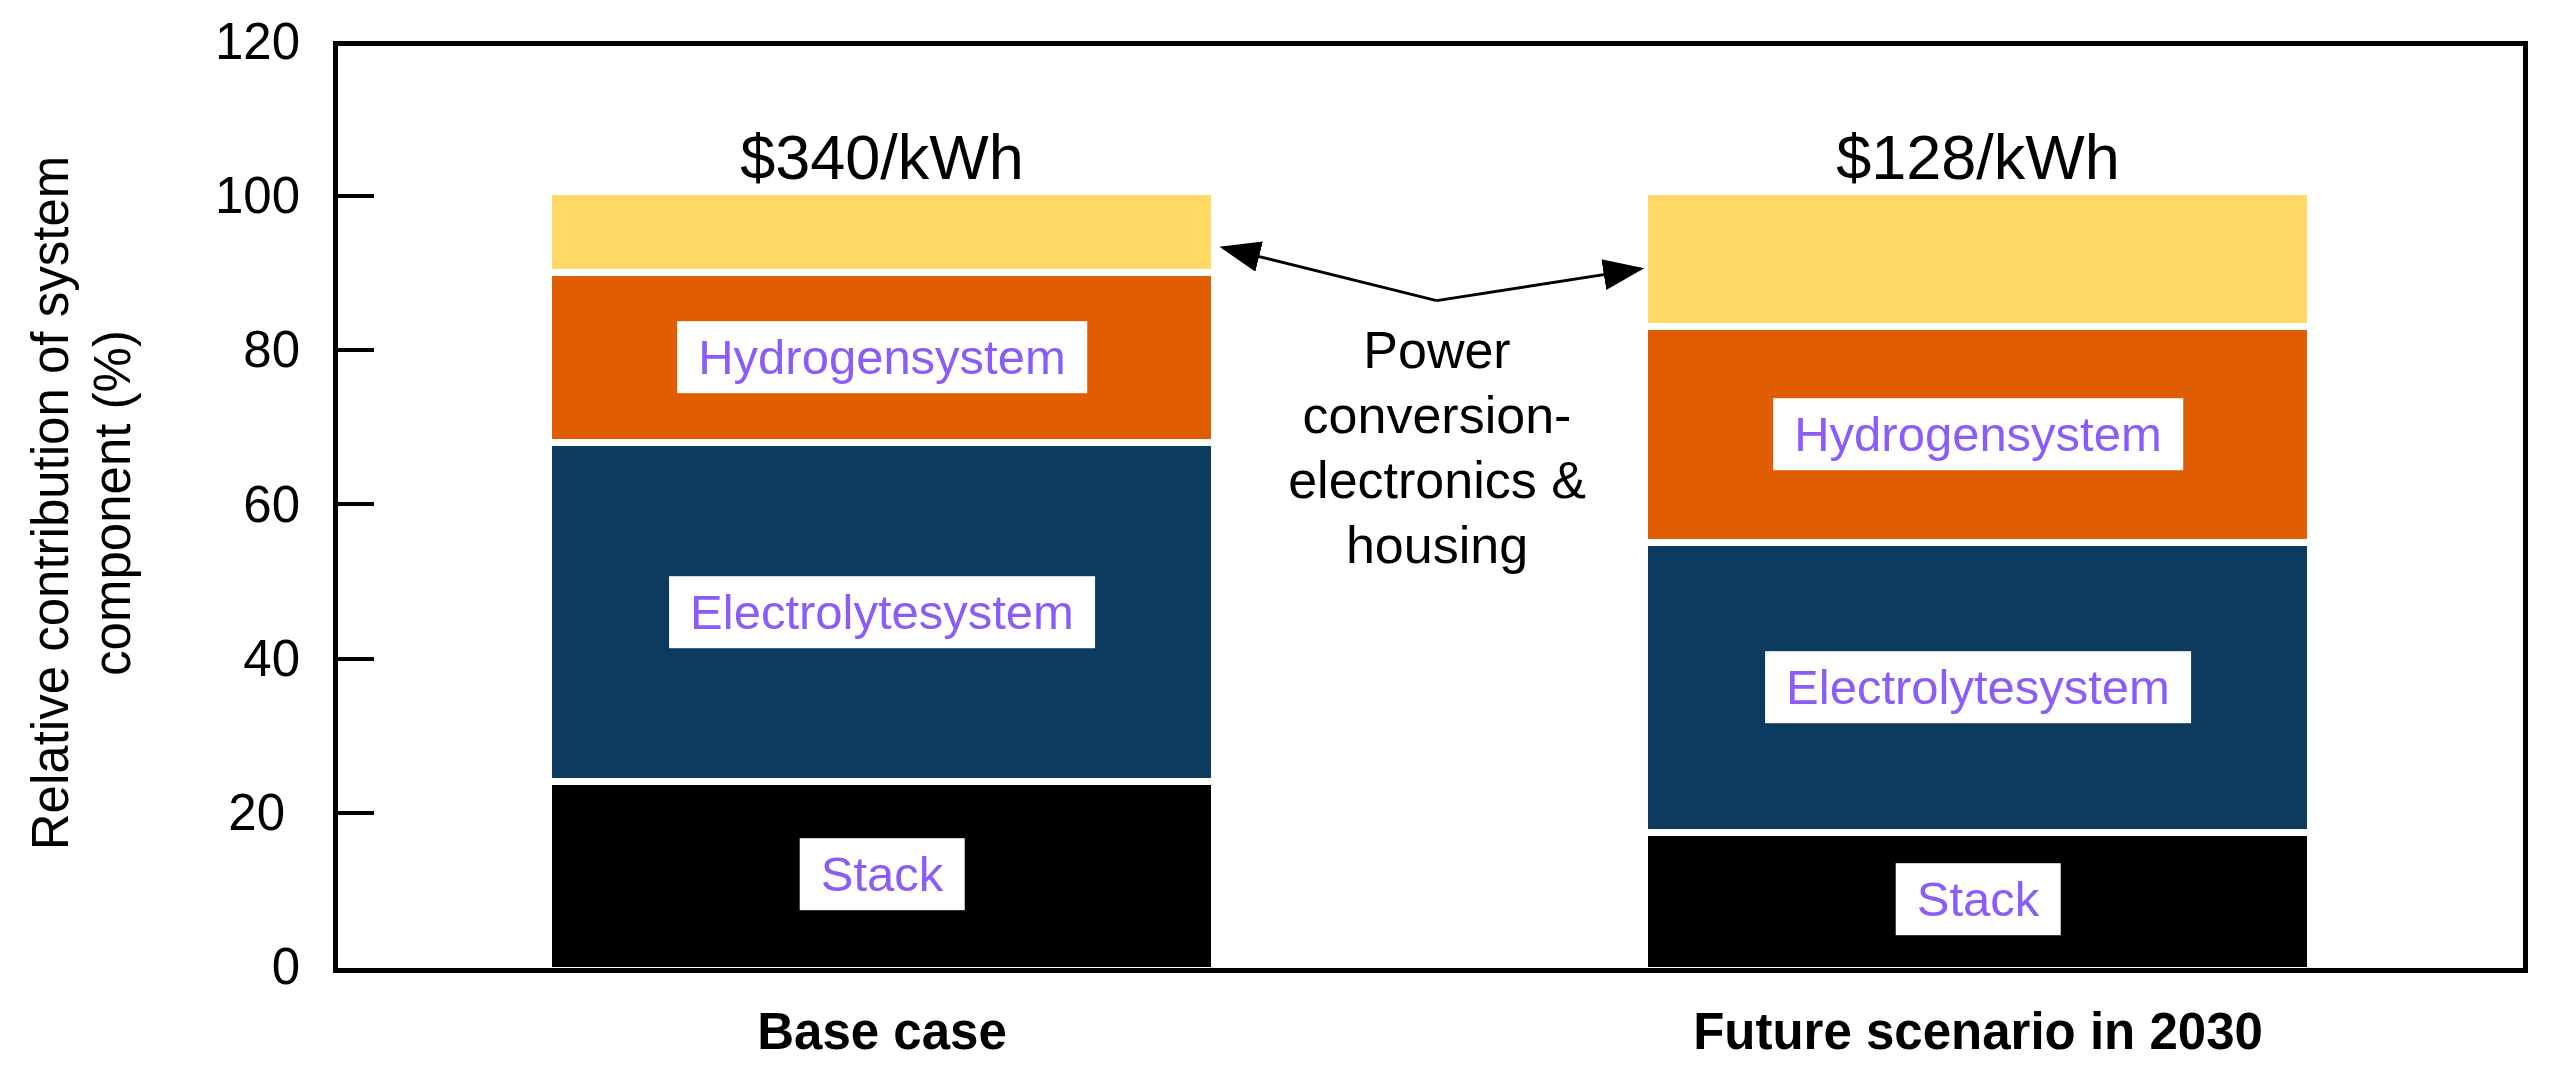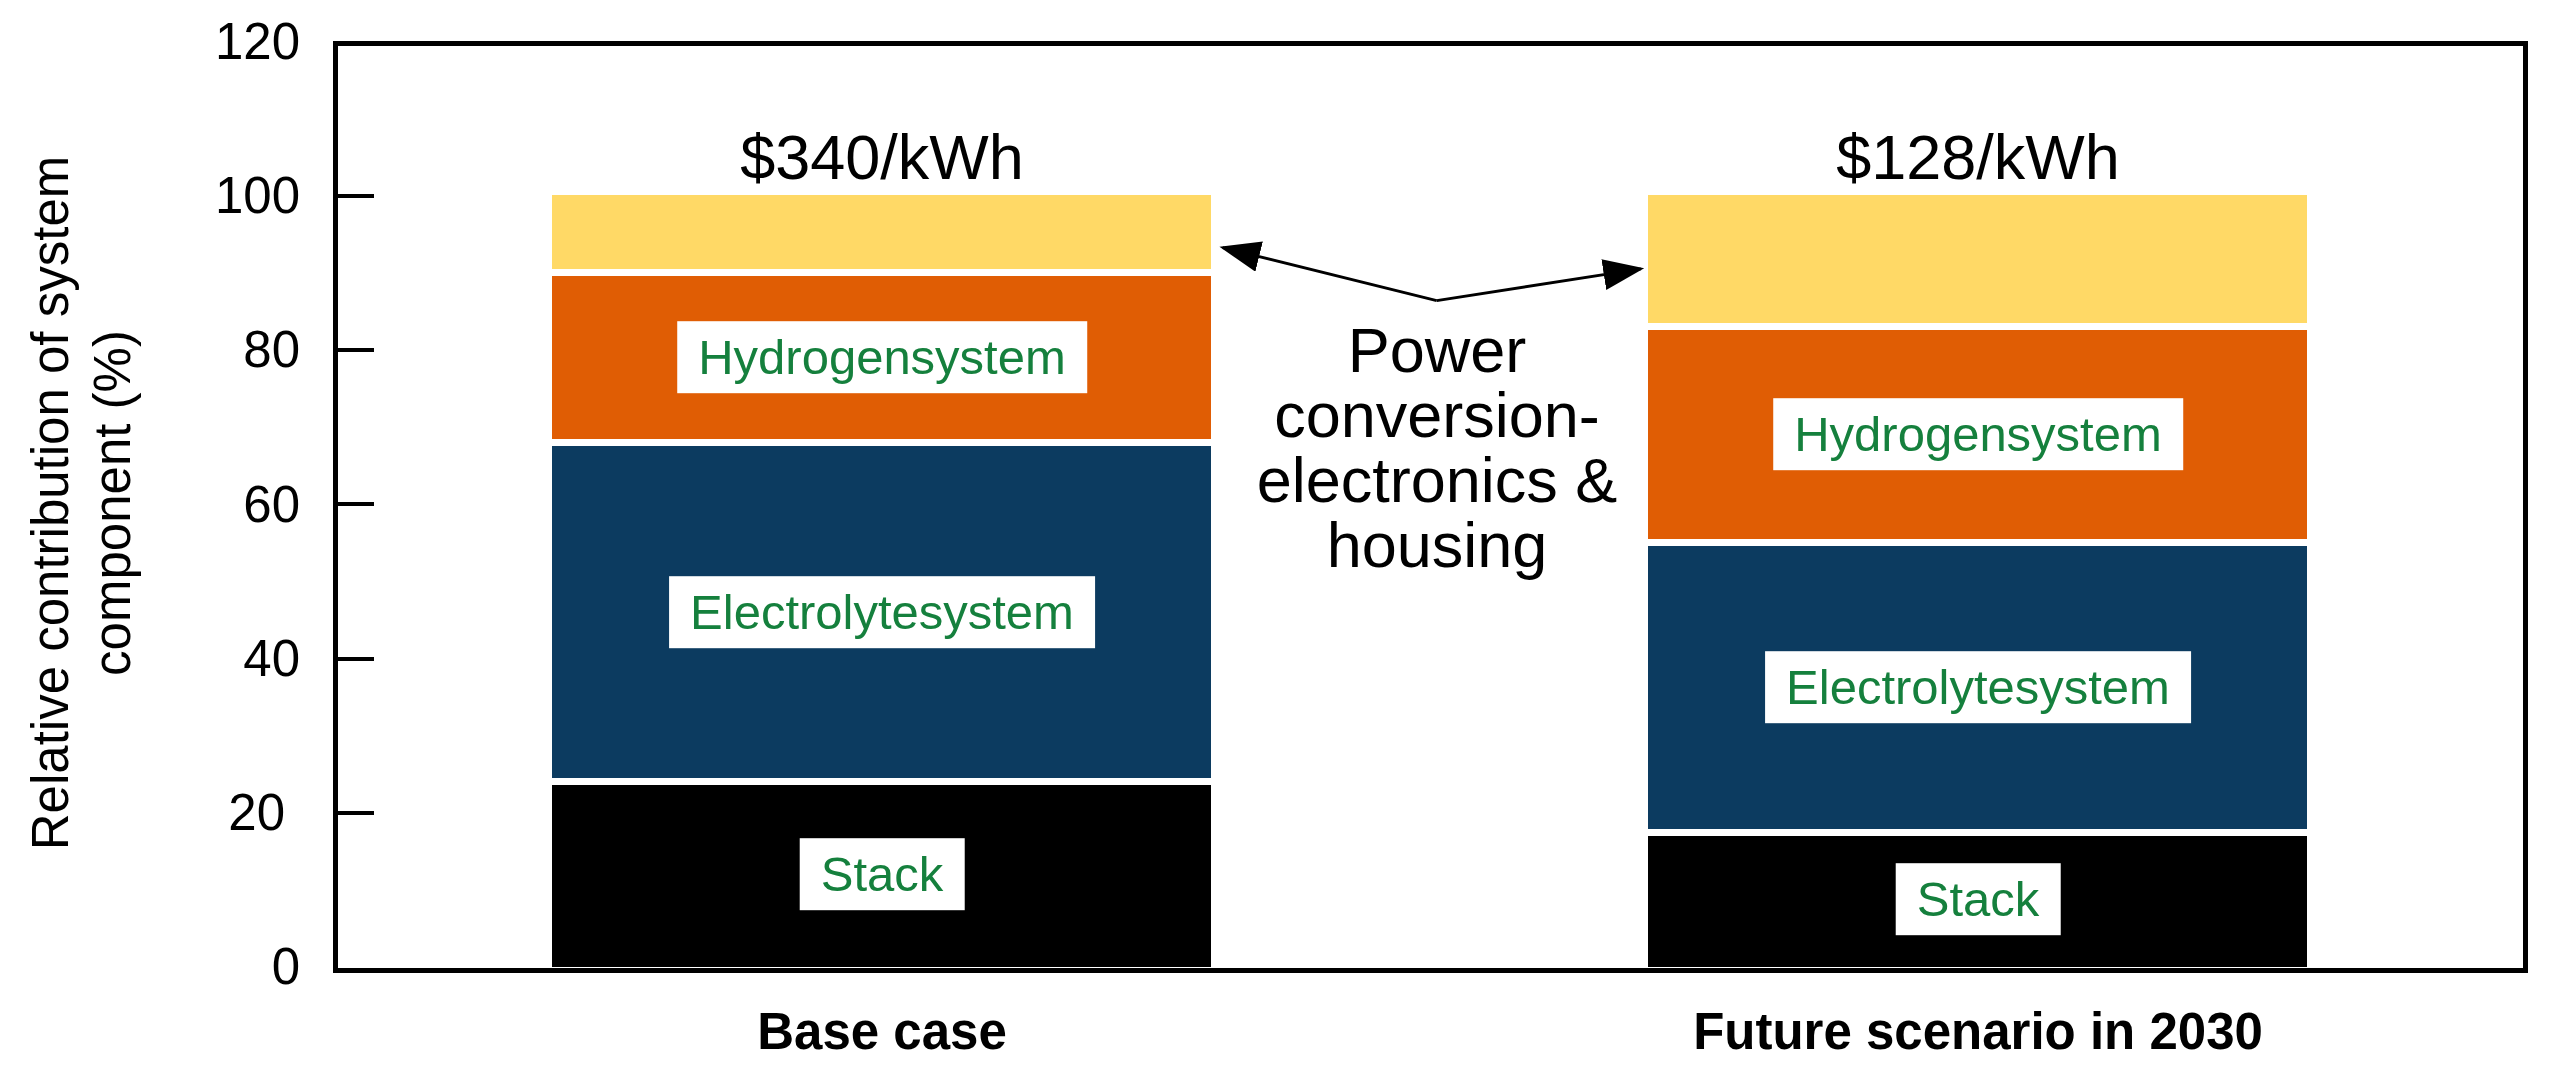--- a/index.html
+++ b/index.html
@@ -6,34 +6,34 @@
   #canvas{
     position:relative;width:2576px;height:1085px;background:#ffffff;overflow:hidden;
     font-family:"Liberation Sans", sans-serif;color:#000;
   }
   #plot-frame{position:absolute;border:5.7px solid #000;background:#fff;box-sizing:border-box;}
   .ytick-mark{position:absolute;background:#000;height:4.1px;width:36px;}
   .ytick-label{position:absolute;width:180px;text-align:right;font-size:51px;line-height:51px;}
   .bar-seg{position:absolute;}
   .seg-sep{position:absolute;background:#ffffff;}
   .inbar-label{
-    position:absolute;background:#ffffff;color:#15803d;font-size:49px;line-height:52px;
+    position:absolute;background:#ffffff;color:#8b5cf6;font-size:49px;line-height:52px;
     padding:9.8px 21px;white-space:nowrap;transform:translate(-50%,-50%);
     word-spacing:-0.28em;text-align:right;
   }
   .bar-money{position:absolute;transform:translateX(-50%);font-size:63px;line-height:51px;white-space:nowrap;}
   .cat-label{position:absolute;transform:translateX(-50%);font-size:51px;line-height:51px;white-space:nowrap;font-weight:bold;}
   #y-axis-title{
     position:absolute;left:82px;top:503px;width:1226px;
     transform:translate(-50%,-50%) rotate(-90deg);
     text-align:center;font-size:51px;line-height:62px;
   }
   #annotation-text{
     position:absolute;left:1437px;top:318px;transform:translateX(-50%);
-    text-align:center;font-size:63px;line-height:65px;white-space:nowrap;
+    text-align:center;font-size:52px;line-height:65px;white-space:nowrap;
   }
   #arrow-overlay{position:absolute;left:0;top:0;pointer-events:none;}
 </style>
 </head>
 <body>
 
 <div id="canvas">
 
   <div id="plot-frame" style="left: 333px; top: 41px; width: 2195px; height: 932px;"></div>
 

